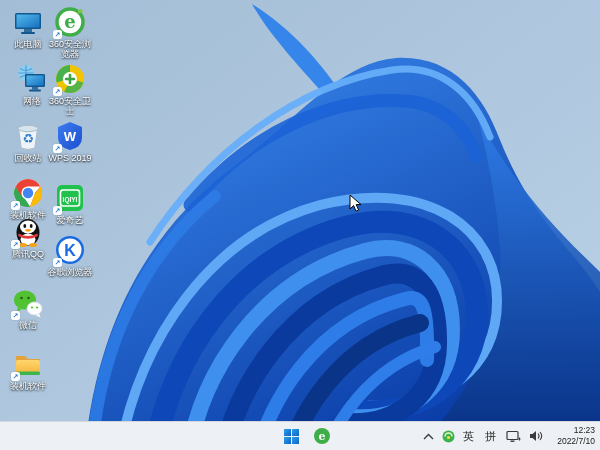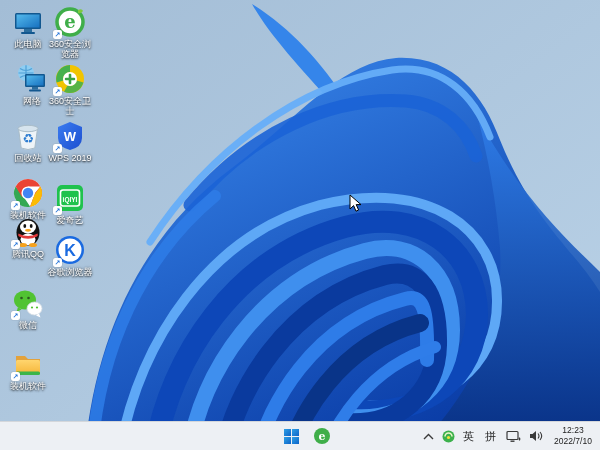--- a/index.html
+++ b/index.html
@@ -16,21 +16,21 @@
   .sc-badge{position:absolute;left:-1px;bottom:-1px;width:9px;height:9px;background:#fff;
       border-radius:2px;box-shadow:0 0 1px rgba(0,0,0,.4);display:flex;align-items:center;justify-content:center;
       font-size:7px;font-weight:bold;color:#1d6fd6;line-height:1;}
   
   #taskbar{position:absolute;left:0;right:0;bottom:0;height:28px;background:#edf0f4;
       border-top:1px solid rgba(0,0,0,.10);display:flex;align-items:center;}
   #tb-center{position:absolute;left:280px;top:0;height:28px;display:flex;align-items:center;gap:9px;}
   .tb-btn{width:22px;height:24px;display:flex;align-items:center;justify-content:center;border-radius:4px;}
   #tb-tray{position:absolute;right:5px;top:0;height:28px;display:flex;align-items:center;gap:8px;}
   .tray-txt{font-size:11px;color:#1b1b1b;}
-  #clock{text-align:center;font-size:8.5px;color:#222;line-height:1.3;min-width:44px;}
+  #clock{text-align:right;font-size:8.5px;color:#222;line-height:1.3;min-width:44px;}
   .eicon{border-radius:50%;background:#3fae49;color:#fff;display:flex;align-items:center;justify-content:center;
       font-weight:bold;font-family:"DejaVu Serif",serif;}
   
   #cursor{position:absolute;left:349px;top:194px;}
 </style>
 </head>
 <body>
 
 <svg id="wallpaper" viewBox="0 0 600 450" preserveAspectRatio="none">
   <defs>

